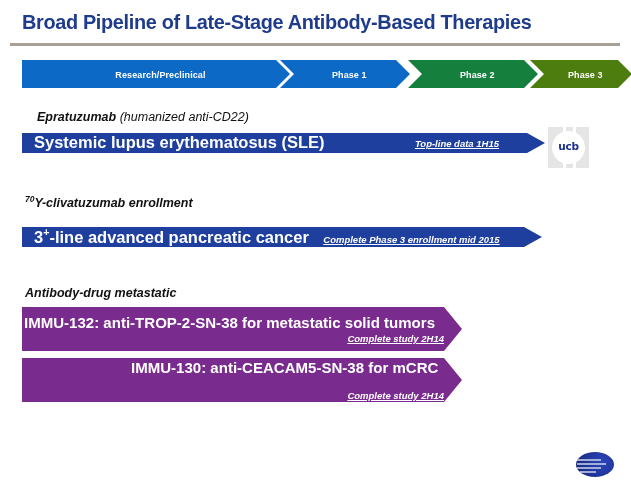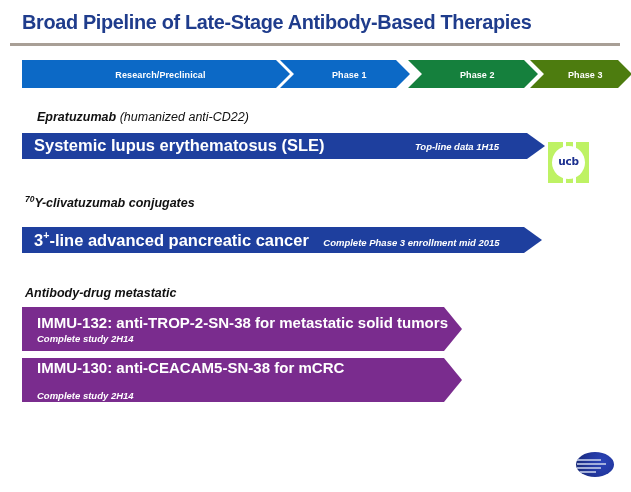--- a/index.html
+++ b/index.html
@@ -50,44 +50,44 @@
   .proglabel{
     position:absolute;font-style:italic;color:#111;
     white-space:nowrap;font-size:12.5px;
   }
   .proglabel b{font-weight:bold;font-style:italic;}
   .proglabel .sup{font-size:8.5px;vertical-align:super;font-weight:bold;}
   .proglabel .reg{font-weight:normal;font-style:italic;}
 
   
   .bar{
-    position:absolute;height:26px;
+    position:absolute;height:20px;
     display:flex;align-items:center;
     box-sizing:border-box;padding-left:12px;
     color:#fff;
   }
   .bar.navy{background:#1e3f9e;}
   .bar.purple{background:#7a2c8e;}
 
   .bar .main{
     font-size:17px;font-weight:bold;white-space:nowrap;
     transform:scaleX(0.97);transform-origin:left center;
   }
   .bar .main .sup{font-size:11px;vertical-align:super;}
   .bar .note{
-    font-size:9.5px;font-style:italic;font-weight:bold;white-space:nowrap;
+    font-size:9.5px;font-style:italic;font-weight:bold;white-space:nowrap;text-decoration:underline;
   }
 
   
-  .bar.stack{flex-direction:column;align-items:flex-start;justify-content:center;padding-left:15px;padding-right:14px;height:44px;}
+  .bar.stack{flex-direction:column;align-items:flex-end;justify-content:center;padding-left:4px;padding-right:14px;height:44px;}
   .bar.stack .main{font-size:15.5px;line-height:18px;}
   .bar.stack .note{text-align:right;line-height:13px;padding-right:4px;}
 
   
-  .ucb{position:absolute;left:548px;top:142px;width:41px;height:41px;background:#bef264;}
+  .ucb{position:absolute;left:548px;top:127px;width:41px;height:41px;background:#e5e5e5;}
   .ucb .circ{position:absolute;left:4px;top:4px;width:33px;height:33px;border-radius:50%;background:#ffffff;}
   .ucb .slashL{position:absolute;left:15px;top:0;width:2.5px;height:41px;background:#ffffff;}
   .ucb .slashR{position:absolute;left:25px;top:0;width:2.5px;height:41px;background:#ffffff;}
   .ucb .wm{position:absolute;left:0;top:13px;width:41px;text-align:center;
     font-size:10.5px;font-weight:bold;color:#1b2f8f;letter-spacing:-0.3px;z-index:5;
     font-family:"DejaVu Sans", sans-serif;}
 
   
   .corner{position:absolute;left:576px;top:452px;width:38px;height:25px;}
   .corner .ell{position:absolute;left:0;top:0;width:38px;height:25px;border-radius:50%;
@@ -131,21 +131,21 @@
   </div>
 
   <div class="ucb">
     <div class="circ"></div>
     <div class="slashL"></div>
     <div class="slashR"></div>
     <div class="wm">ucb</div>
   </div>
 
   <div class="proglabel" style="left:25px;top:194px;">
-    <span class="sup">70</span><b>Y-clivatuzumab conjugates</b>
+    <span class="sup">70</span><b>Y-clivatuzumab enrollment</b>
   </div>
   <div class="bar navy" style="left:22px;top:227px;width:520px;
        clip-path:polygon(0 0, 502px 0, 520px 50%, 502px 100%, 0 100%);">
     <div class="main"><span>3</span><span class="sup">+</span><span>-line advanced pancreatic cancer</span></div>
     <div class="note" style="margin-left:6px;position:relative;top:2px;">Complete Phase 3 enrollment mid 2015</div>
   </div>
 
   <div class="proglabel" style="left:25px;top:286px;">
     <b>Antibody-drug metastatic</b>
   </div>

